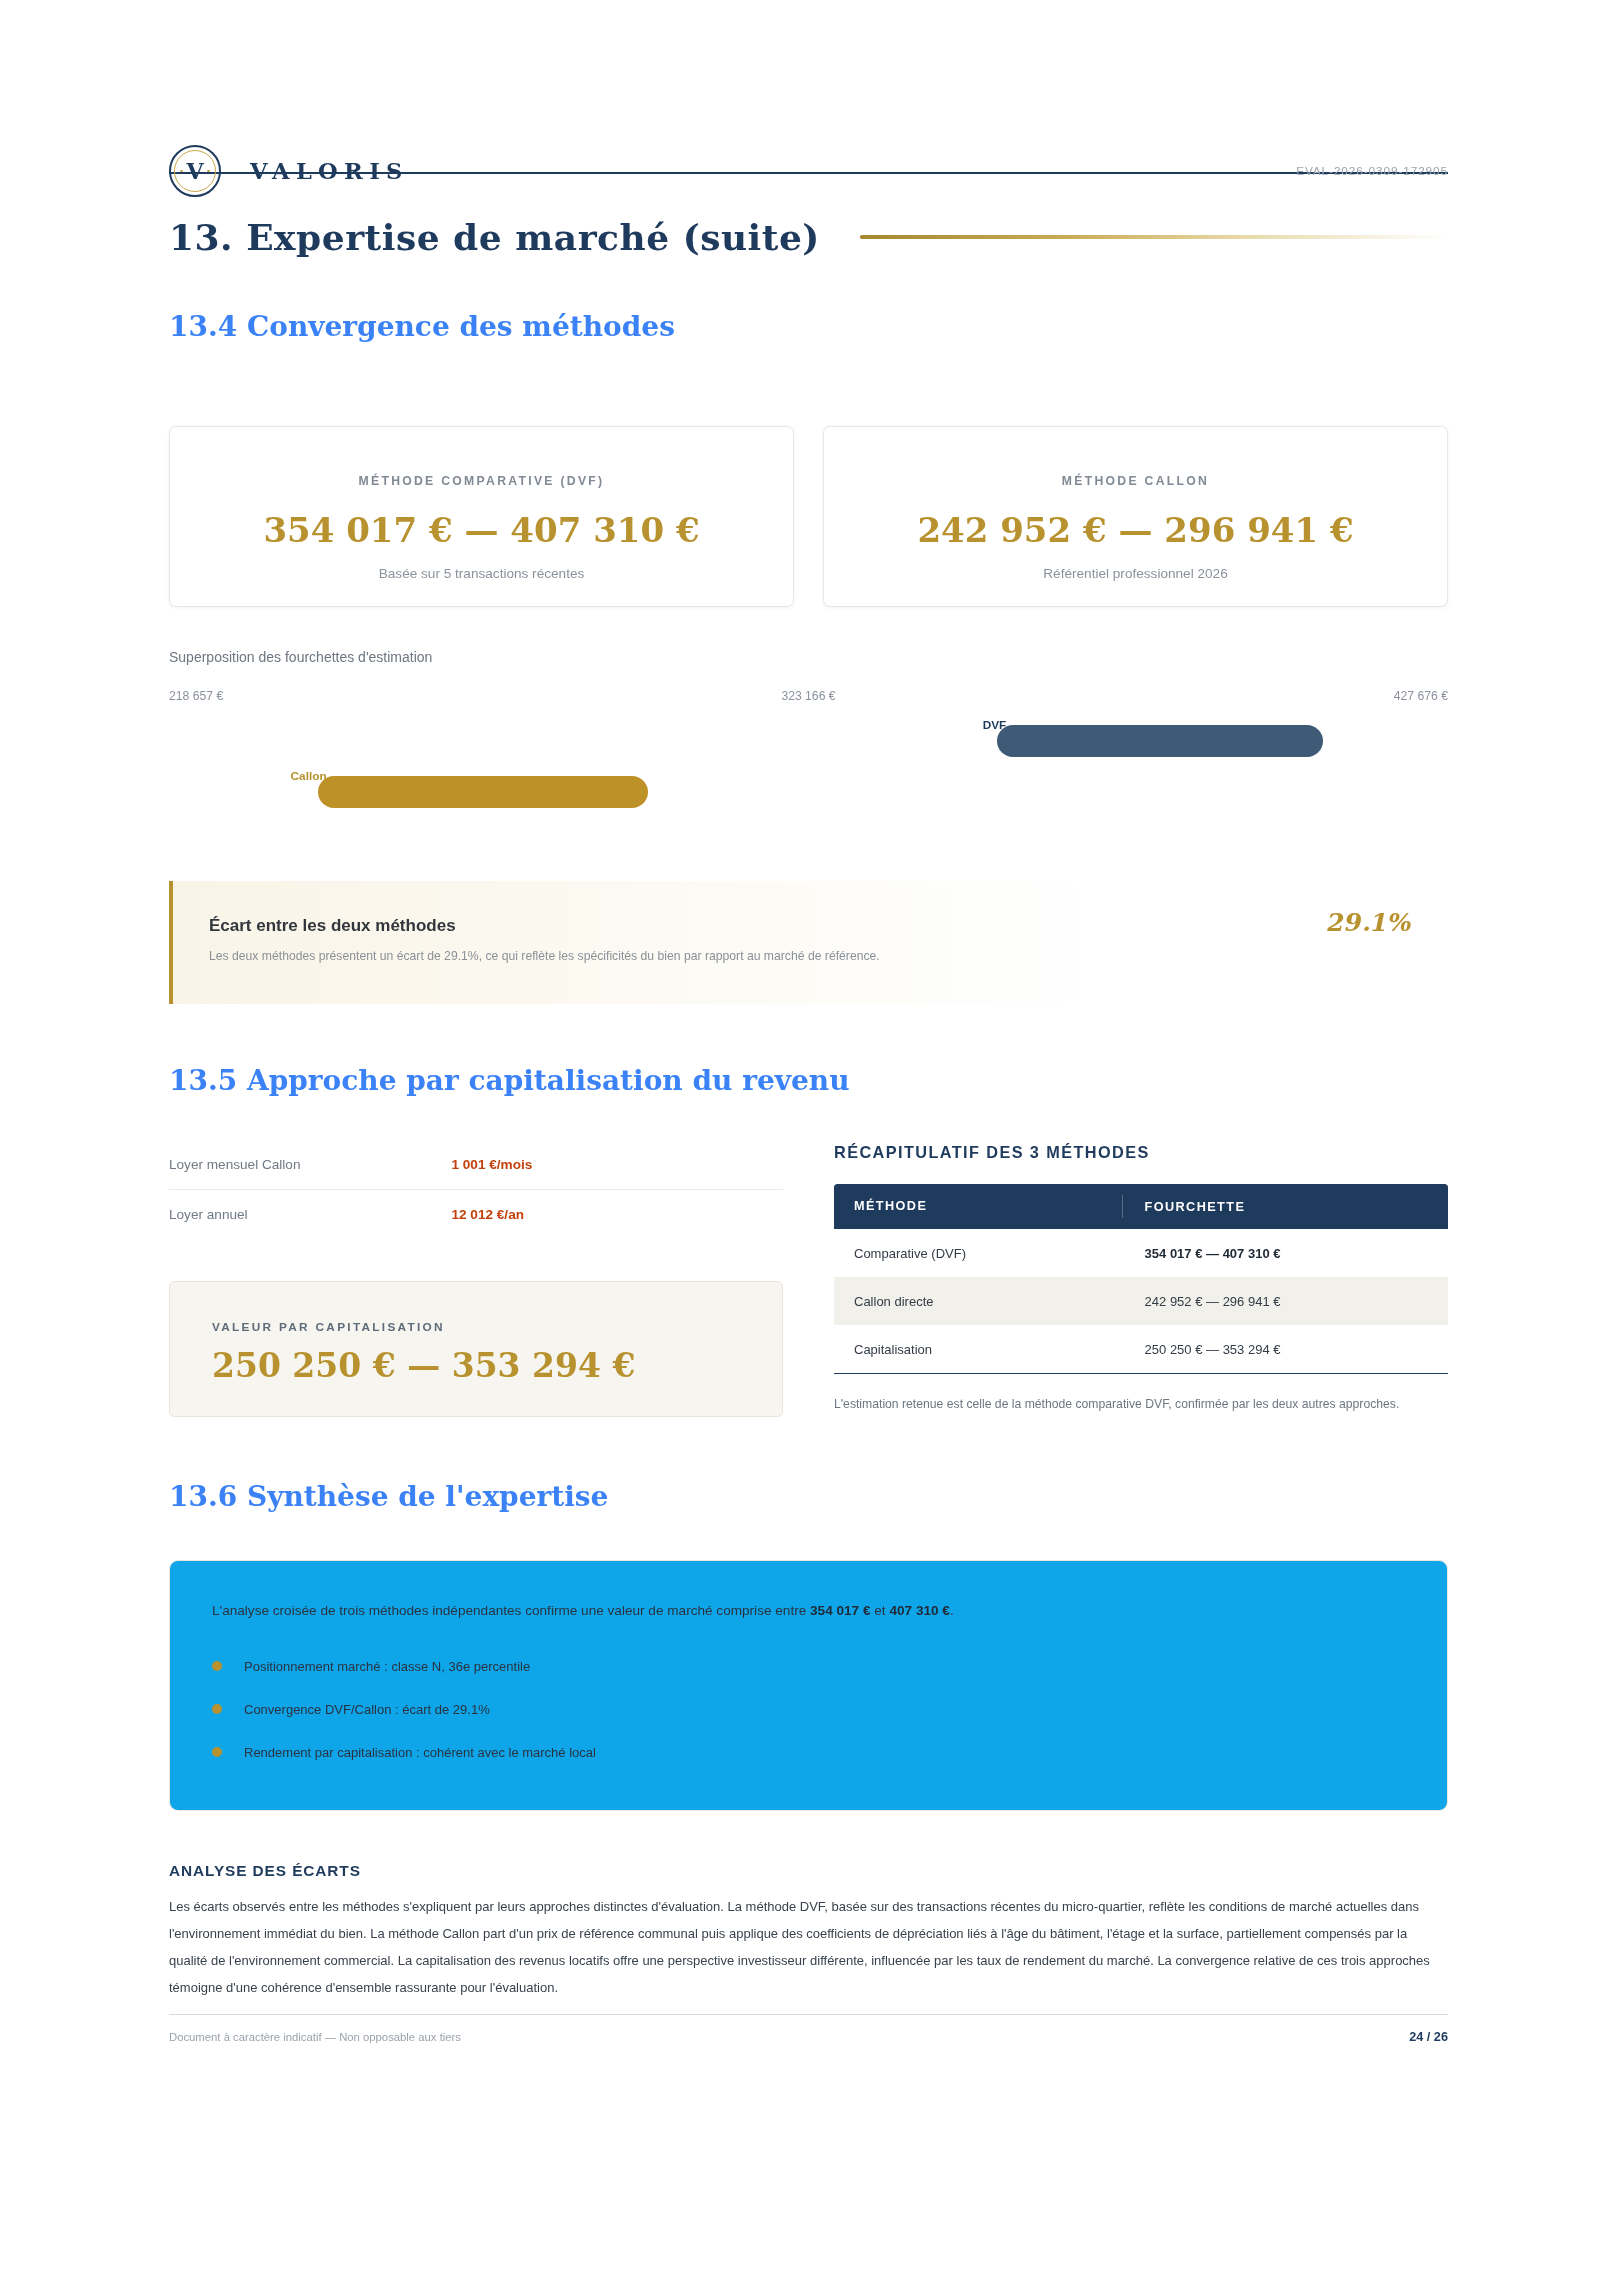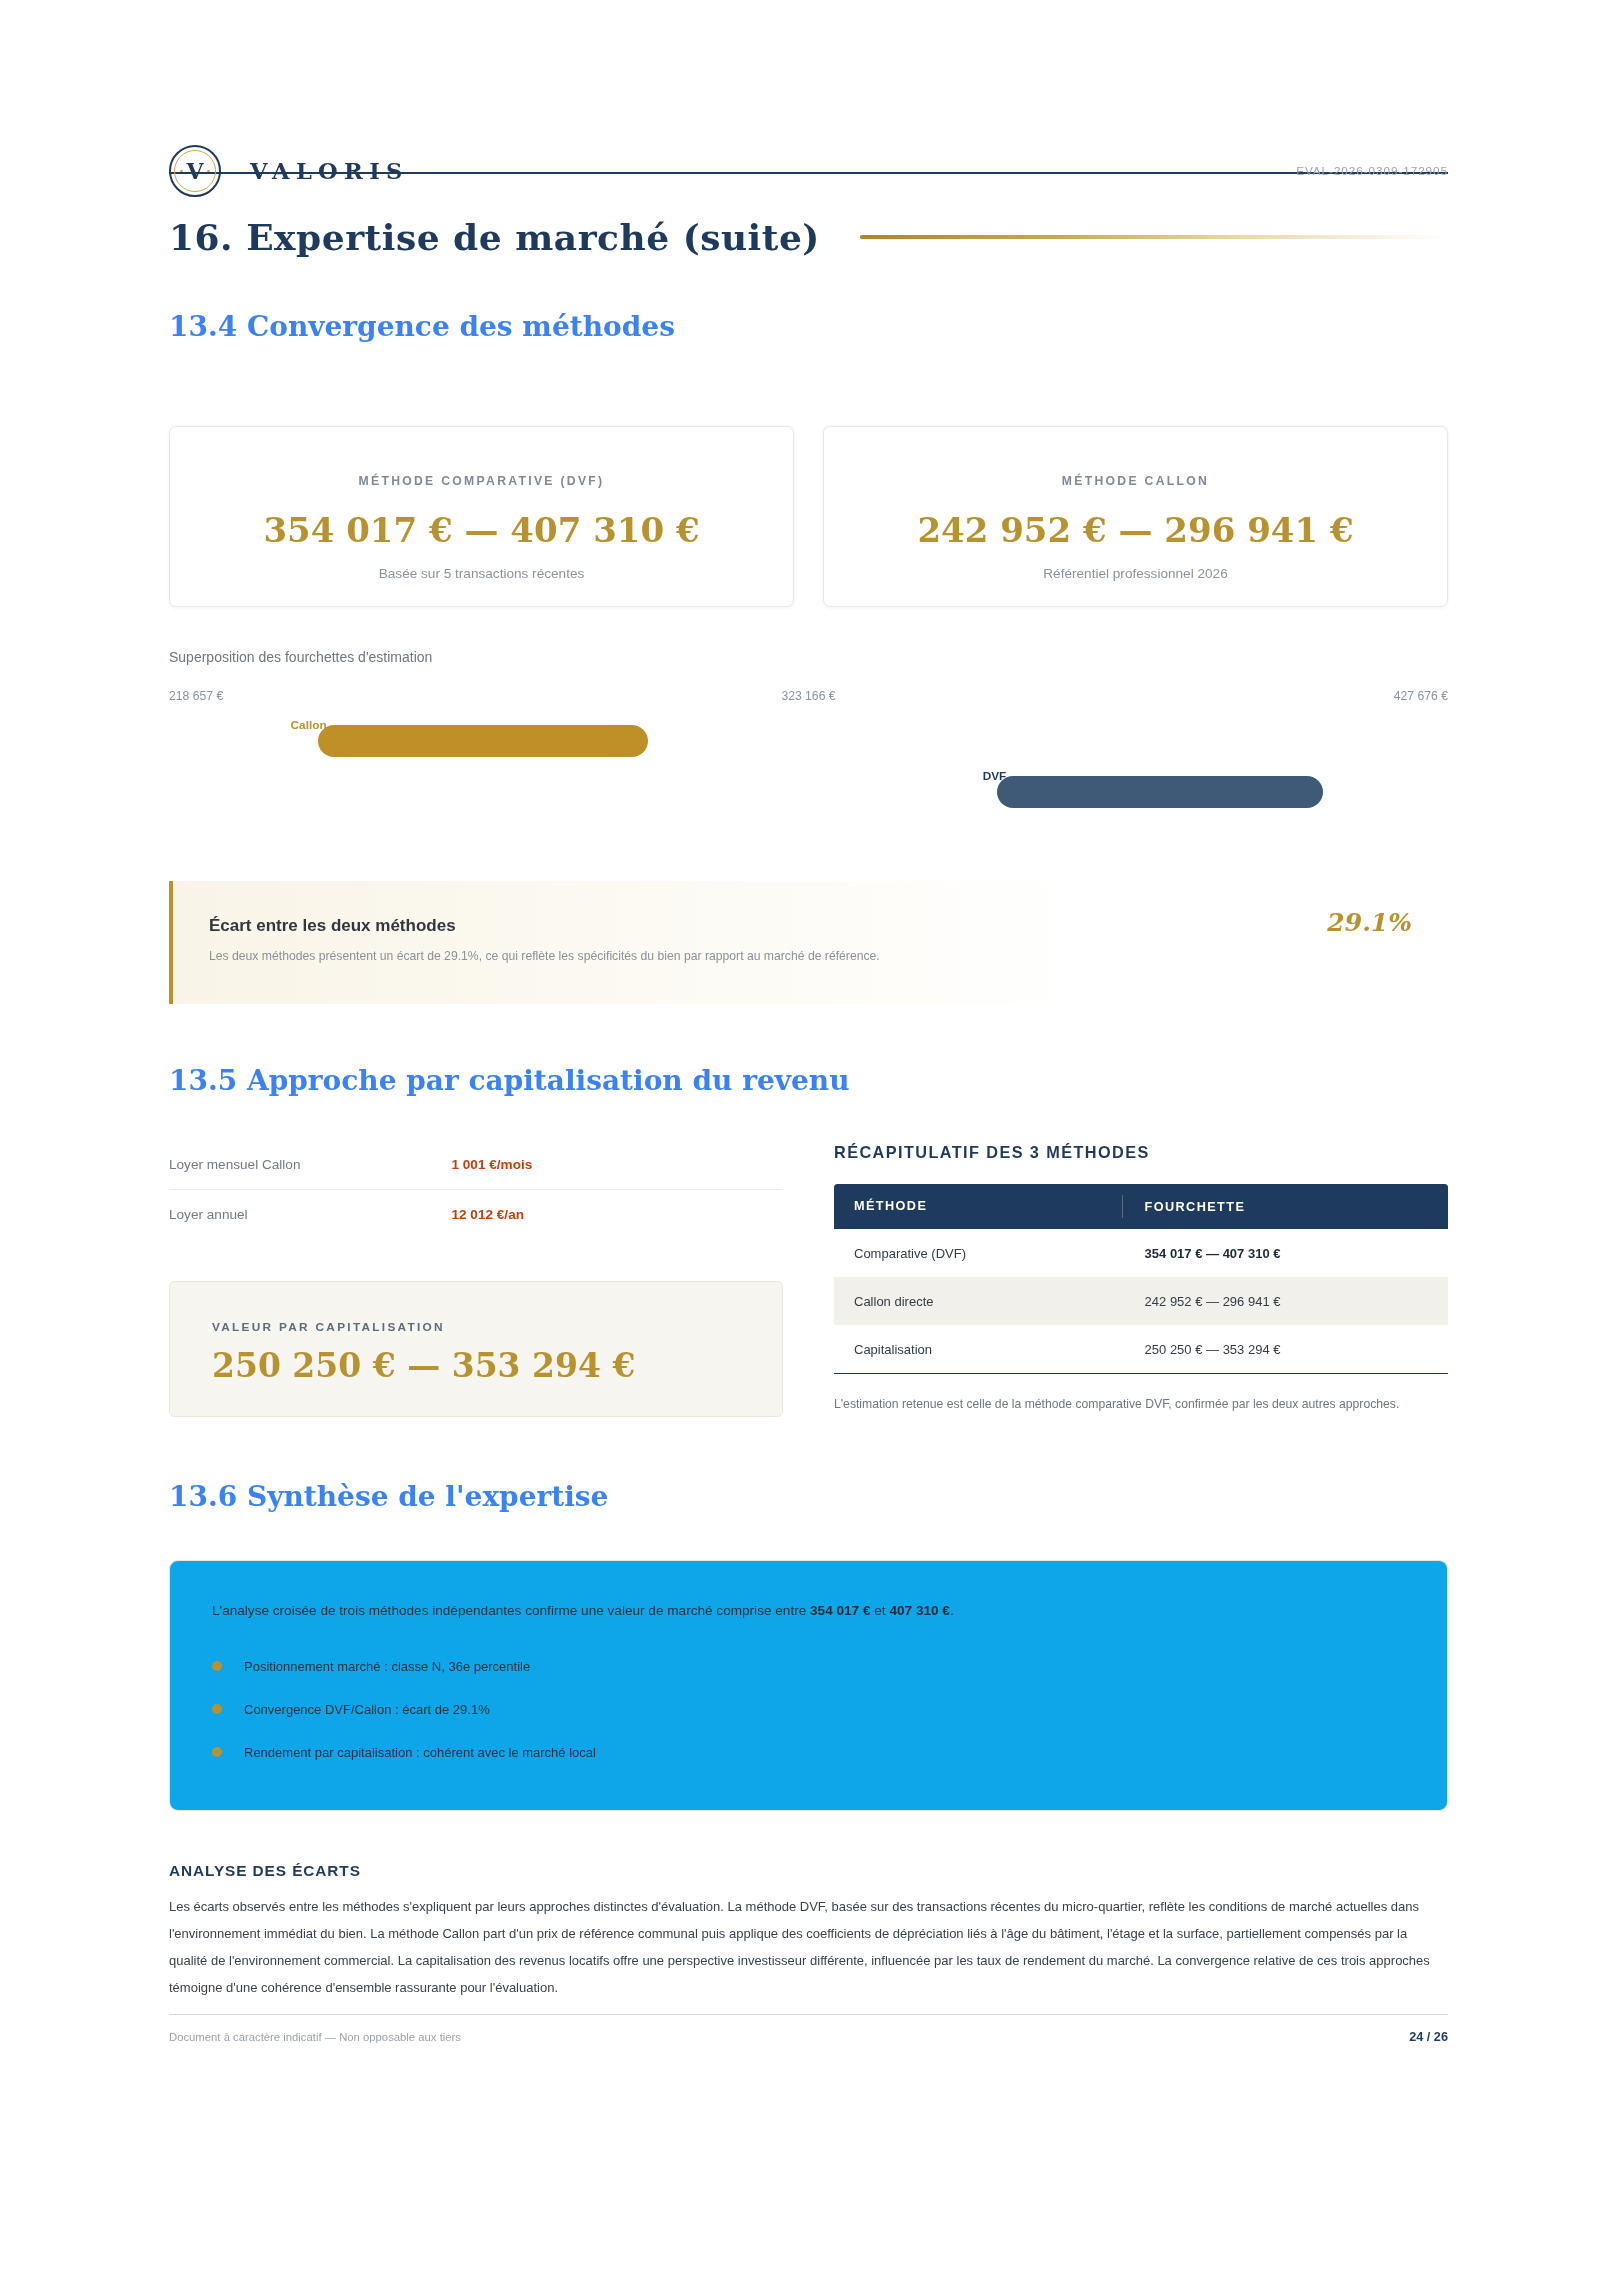--- a/index.html
+++ b/index.html
@@ -156,21 +156,21 @@
         <span class="logo-letter">V</span>
         <span class="logo-dot"></span>
       </div>
     </div>
     <div class="brand-name">VALORIS</div>
     <div class="doc-ref">EVAL-2026-0309-172905</div>
   </div>
   <div class="header-rule"></div>
 
   <div class="h1-row">
-    <div class="h1 serif">16. Expertise de marché (suite)</div>
+    <div class="h1 serif">13. Expertise de marché (suite)</div>
     <div class="h1-line"></div>
   </div>
 
   <div class="h2 h2-134 serif">13.4 Convergence des méthodes</div>
 
   <div class="cards">
     <div class="card">
       <div class="card-label">MÉTHODE COMPARATIVE (DVF)</div>
       <div class="card-value serif">354 017 € — 407 310 €</div>
       <div class="card-sub">Basée sur 5 transactions récentes</div>
@@ -184,26 +184,26 @@
 
   <div class="chart">
     <div class="chart-title">Superposition des fourchettes d'estimation</div>
     <div class="chart-ticks">
       <span>218 657 €</span>
       <span>323 166 €</span>
       <span>427 676 €</span>
     </div>
     <div class="chart-bars">
       <div class="bar-row">
+        <span class="bar-label" style="left: 64.7597%; color: rgb(30, 58, 92);">DVF</span>
+        <div class="range-bar" style="left: 64.7597%; width: 25.4967%; background: rgb(62, 90, 118);"></div>
+      </div>
+      <div class="bar-row">
         <span class="bar-label" style="left: 11.6233%; color: rgb(184, 146, 46);">Callon</span>
         <div class="range-bar" style="left: 11.6233%; width: 25.8297%; background: rgb(189, 145, 40);"></div>
-      </div>
-      <div class="bar-row">
-        <span class="bar-label" style="left: 64.7597%; color: rgb(30, 58, 92);">DVF</span>
-        <div class="range-bar" style="left: 64.7597%; width: 25.4967%; background: rgb(62, 90, 118);"></div>
       </div>
     </div>
   </div>
 
   <div class="ecart">
     <div class="ecart-top">
       <div class="ecart-title">Écart entre les deux méthodes</div>
       <div class="ecart-value serif">29.1%</div>
     </div>
     <div class="ecart-desc">Les deux méthodes présentent un écart de 29.1%, ce qui reflète les spécificités du bien par rapport au marché de référence.</div>

